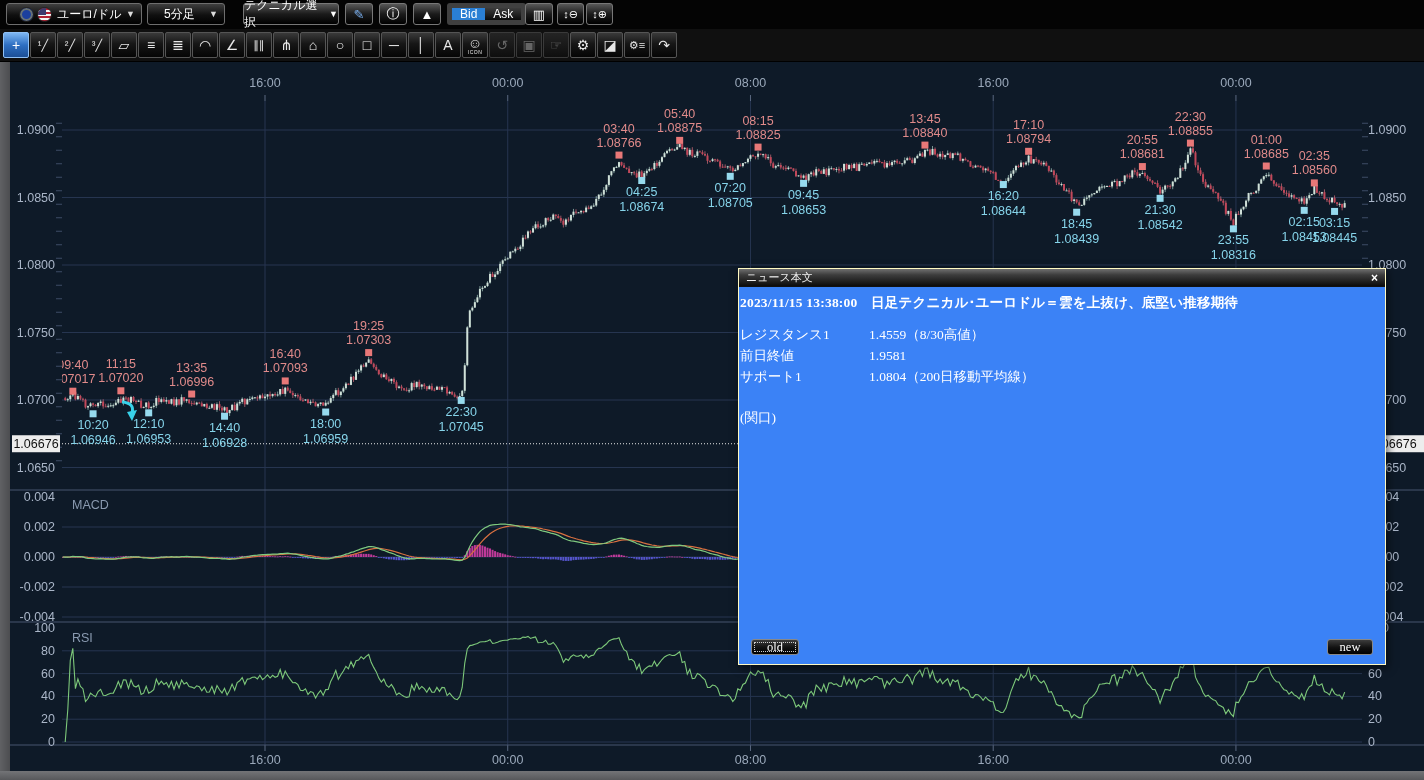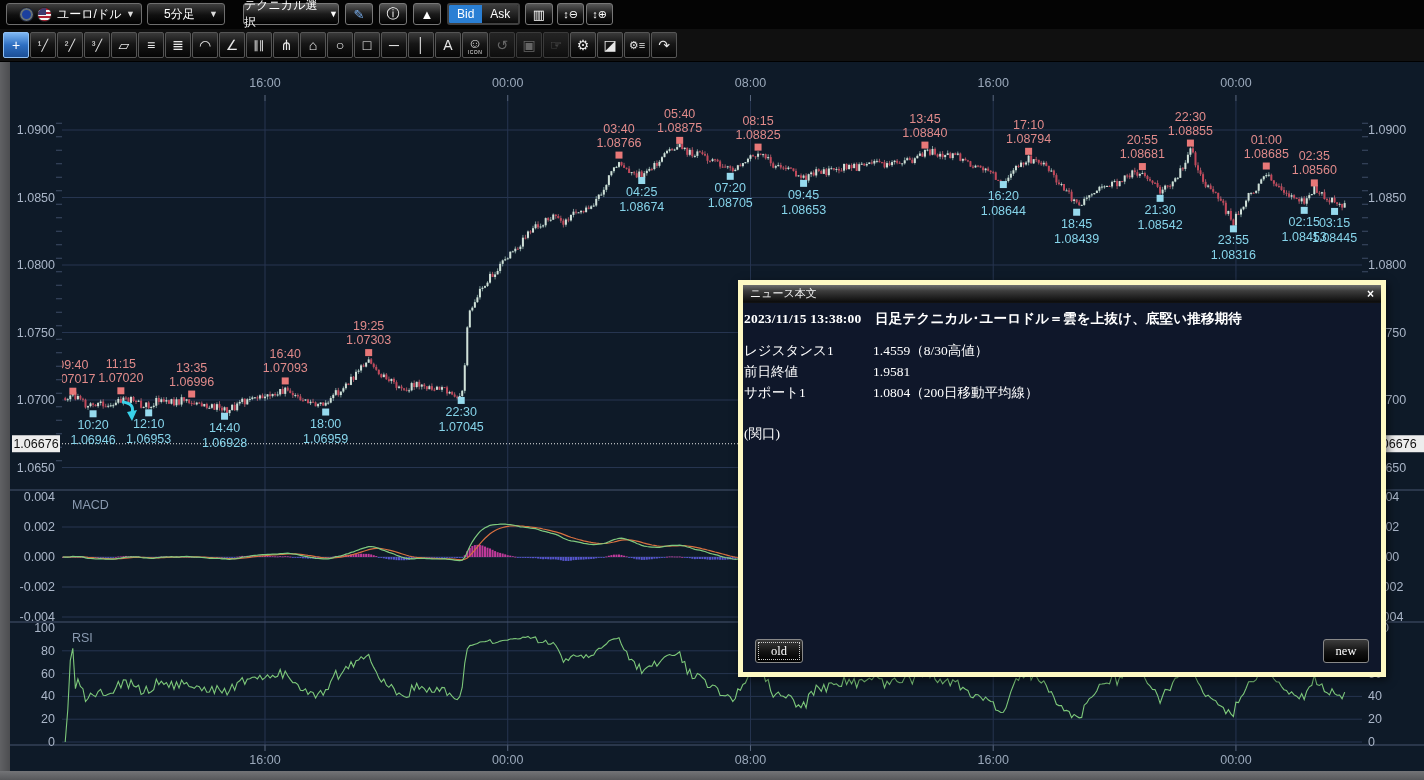--- a/index.html
+++ b/index.html
@@ -10,49 +10,49 @@
   .combo{position:absolute;top:3px;height:22px;background:linear-gradient(#3f3f3f,#101010 55%,#000);
          border:1px solid #6e6e6e;border-radius:3px;color:#fff;font-size:12px;display:flex;align-items:center;box-sizing:border-box;padding-left:9px;}
   .combo .caret{margin-left:auto;margin-right:6px;font-size:9px;color:#ddd;}
   .flag{width:15px;height:15px;border-radius:50%;display:inline-block;margin-left:3px;border:1px solid #222;box-sizing:border-box;}
   .flag.eu{background:radial-gradient(circle at 50% 50%, #1c3f9e 60%, #10297a);box-shadow:inset 0 0 0 2px rgba(250,210,40,.35);}
   .flag.us{background:repeating-linear-gradient(180deg,#b22234 0 2px,#f5f5f5 2px 4px);position:relative;overflow:hidden;}
   .flag.us::after{content:"";position:absolute;left:0;top:0;width:8px;height:7px;background:#3c3b6e;}
   .ibtn{position:absolute;top:3px;height:22px;background:linear-gradient(#585858,#1b1b1b 50%,#000);
         border:1px solid #777;border-radius:3px;color:#fff;display:flex;align-items:center;justify-content:center;
         font-size:13px;box-sizing:border-box;}
-  .bidask{position:absolute;top:3px;height:22px;border:2px solid #404040;border-radius:3px;display:flex;overflow:hidden;box-sizing:border-box;}
+  .bidask{position:absolute;top:3px;height:22px;border:5px solid #404040;border-radius:3px;display:flex;overflow:hidden;box-sizing:border-box;}
   .bidask .seg{height:100%;display:flex;align-items:center;justify-content:center;font-size:12px;color:#fff;padding:0 8px;}
   
   .toolbar2{position:absolute;left:0;top:29px;width:1424px;height:33px;background:#101010;border-bottom:1px solid #000;display:flex;align-items:center;padding-left:3px;box-sizing:border-box;}
   .tbtn{width:26px;height:26px;margin-right:1px;background:linear-gradient(#3a3a3a,#161616 45%,#050505);
         border:1px solid #555;border-radius:2px;color:#e8e8e8;display:flex;flex-direction:column;align-items:center;justify-content:center;
         font-size:14px;line-height:14px;box-sizing:border-box;flex:0 0 auto;}
   .tbtn .sub{font-size:5px;line-height:5px;letter-spacing:.5px;}
   .tbtn.active{background:linear-gradient(#7db6f2,#2e6fc2 50%,#1c4f96);border-color:#8fc0f5;color:#fff;}
   .tbtn.disabled{color:#666;border-color:#3a3a3a;background:linear-gradient(#242424,#0e0e0e);}
   
   #chart-wrap{position:absolute;left:0;top:62px;width:1424px;height:718px;background:#0e1a28;}
   .edge-left{position:absolute;left:0;top:62px;width:10px;height:709px;background:linear-gradient(90deg,#606164,#4c4d50);z-index:5;}
   .edge-bottom{position:absolute;left:0;top:771px;width:1424px;height:9px;background:linear-gradient(#737477,#57585b);z-index:5;}
   svg text{font-family:"Liberation Sans","DejaVu Sans",sans-serif;}
   
-  .news{position:absolute;left:738px;top:280px;width:648px;height:397px;background:#0f172a;
-        border:5px solid #fef9c3;box-shadow:2px 3px 8px rgba(0,0,0,.55);z-index:30;box-sizing:border-box;color:#fff;}
+  .news{position:absolute;left:738px;top:268px;width:648px;height:397px;background:#3b82f6;
+        border:1px solid #fef9c3;box-shadow:2px 3px 8px rgba(0,0,0,.55);z-index:30;box-sizing:border-box;color:#fff;}
   .news-title{height:17px;background:linear-gradient(#6f6f6f,#3c3c3c 35%,#0c0c0c);border-bottom:1px solid #111;
               font-size:11px;color:#f2f2f2;display:flex;align-items:center;padding:0 7px;}
   .news-close{margin-left:auto;font-size:12px;font-weight:bold;color:#fff;line-height:12px;}
   .news-body{position:absolute;left:0;top:17px;right:0;bottom:0;padding:8px 14px 0 1px;overflow:hidden;font-family:Liberation Serif, serif;}
   .news-headline{font-size:13.5px;font-weight:bold;letter-spacing:.2px;}
   .news-para{margin-top:34px;font-size:13.5px;line-height:20px;text-align:justify;}
   .news-rows{margin-top:12px;font-size:13.5px;line-height:21px;}
   .news-row{display:flex;gap:19px;}
   .news-row .lab{width:110px;}
   .news-signoff{margin-top:22px;font-size:13.5px;}
-  .news-btn{position:absolute;bottom:9px;height:24px;background:linear-gradient(#3c3c3c,#111 55%,#000);
+  .news-btn{position:absolute;bottom:9px;height:16px;background:linear-gradient(#3c3c3c,#111 55%,#000);
             border:1px solid #888;border-radius:3px;color:#fff;font-size:12.5px;display:flex;align-items:center;justify-content:center;box-sizing:border-box;}
   .news-btn.old{left:12px;width:48px;outline:1px dotted #ccc;outline-offset:-4px;}
   .news-btn.new{right:12px;width:46px;}
 </style>
 </head>
 <body>
 
 <div class="toolbar1">
   <div class="combo" style="left:6px;width:136px;">
     <span class="flag eu"></span>

